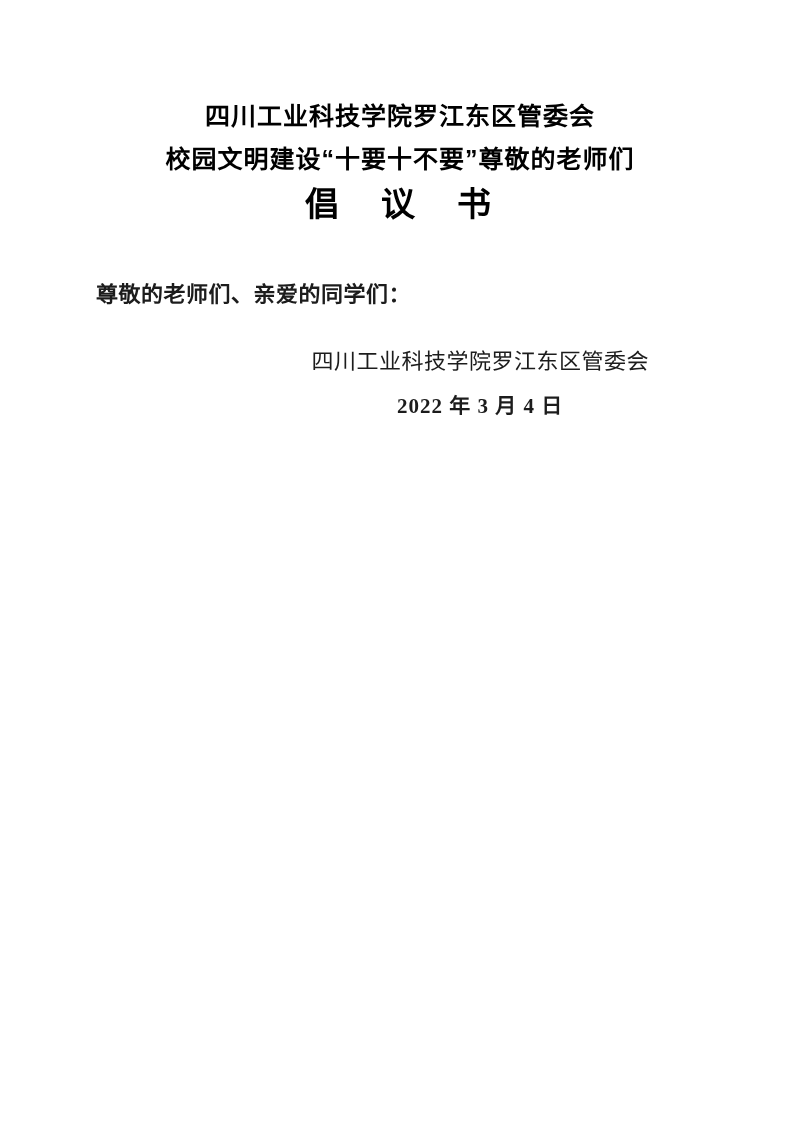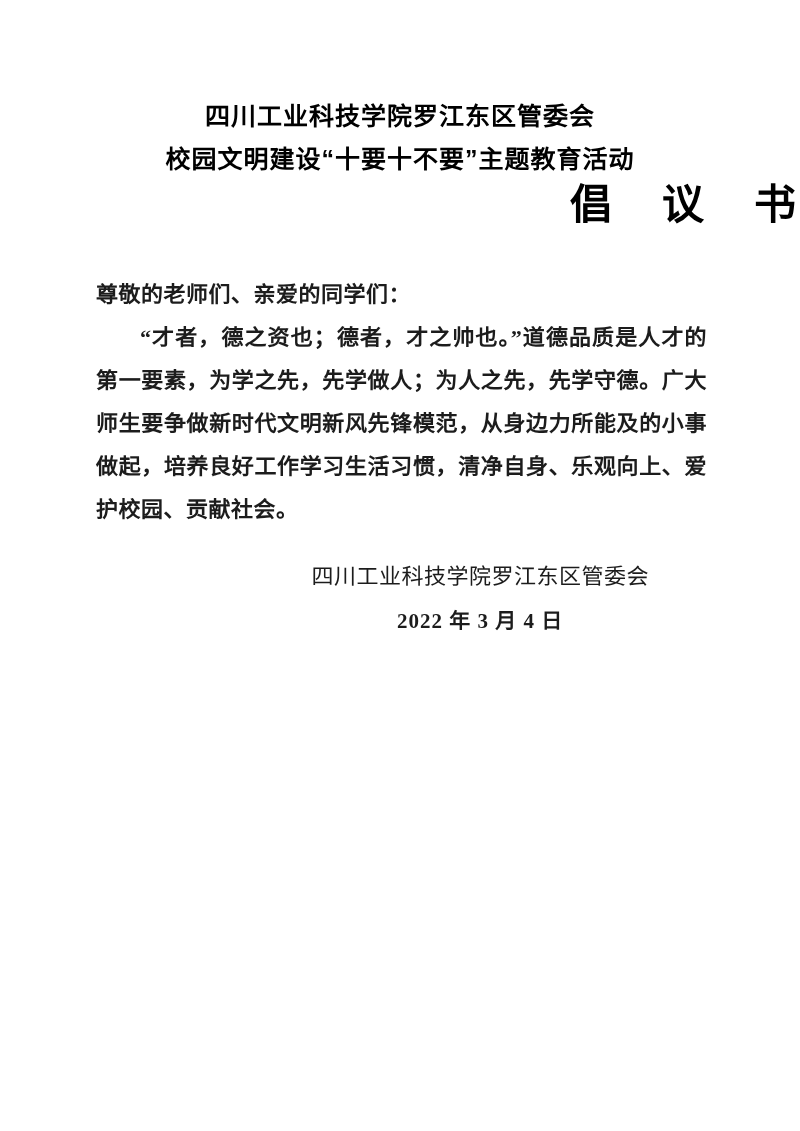--- a/index.html
+++ b/index.html
@@ -24,25 +24,24 @@
     font-weight: 700;
     color: #000000;
   }
   .title-line {
     font-size: 25px;
     line-height: 43px;
     letter-spacing: 1px;
     white-space: nowrap;
   }
   .title-big {
-    font-size: 42px;
+    font-size: 34px;
     line-height: 47px;
     letter-spacing: 4px;
     white-space: nowrap;
-    text-align: right;
   }
   
   .content {
     margin: 45px 93px 0 96px;
     font-family: "Liberation Serif", serif;
     font-size: 22px;
     line-height: 43px;
     letter-spacing: 0.5px;
     color: #1c1c1c;
     text-align: justify;
@@ -83,27 +82,26 @@
     font-weight: bold;
   }
 </style>
 </head>
 <body>
 
 <div class="page">
 
   <div class="title-block">
     <div class="title-line">四川工业科技学院罗江东区管委会</div>
-    <div class="title-line">校园文明建设“十要十不要”主题教育活动</div>
+    <div class="title-line">校园文明建设“十要十不要”尊敬的老师们</div>
     <div class="title-big">倡　议　书</div>
   </div>
 
   <div class="content">
     <p class="salutation">尊敬的老师们、亲爱的同学们：</p>
-    <p class="para">“才者，德之资也；德者，才之帅也。”道德品质是人才的第一要素，为学之先，先学做人；为人之先，先学守德。广大师生要争做新时代文明新风先锋模范，从身边力所能及的小事做起，培养良好工作学习生活习惯，清净自身、乐观向上、爱护校园、贡献社会。</p>
   </div>
 
   <div class="signature-area">
     <div class="signature-inner">
       <div class="sig-org">四川工业科技学院罗江东区管委会</div>
       <div class="sig-date">2022 年 3 月 4 日</div>
     </div>
   </div>
 
 </div>

